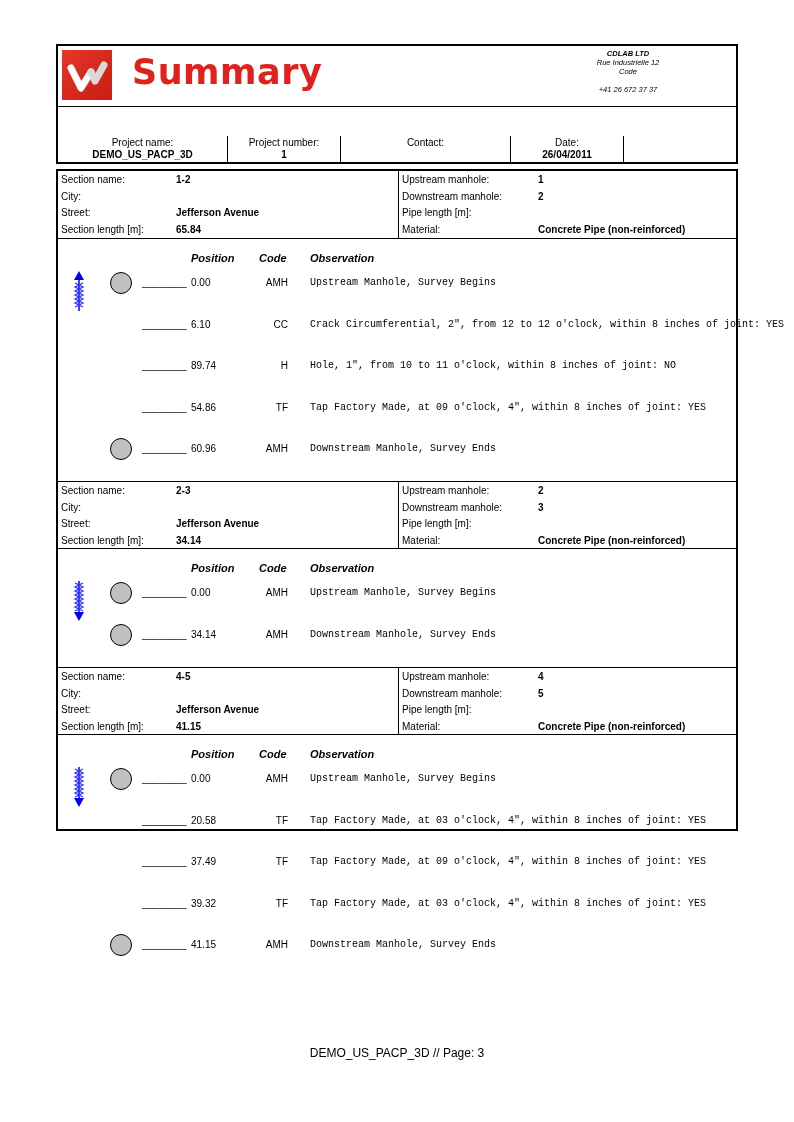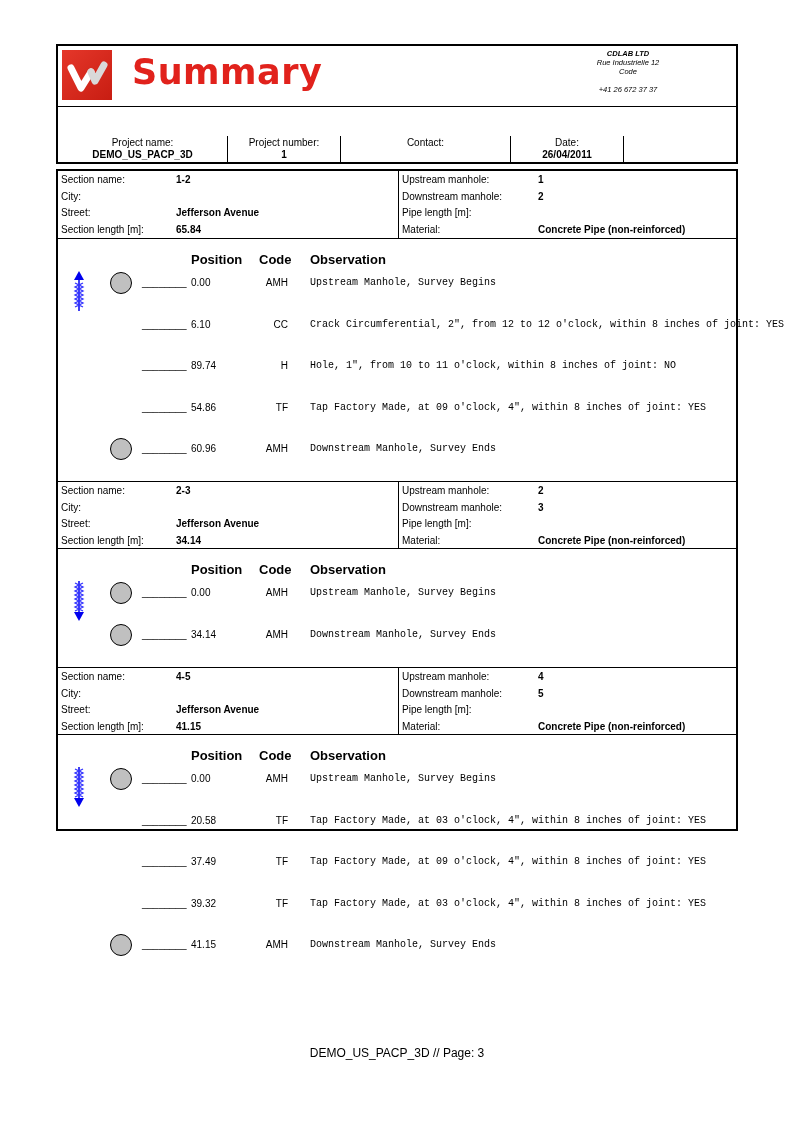--- a/index.html
+++ b/index.html
@@ -31,21 +31,21 @@
   .sec-info .divider { position: absolute; left: 340px; top: 0; width: 1px; height: 100%; background: #000; }
   .info-line { position: absolute; height: 17px; line-height: 17px; font-size: 10px; white-space: nowrap; }
   .info-line .lbl { position: absolute; left: 0; }
   .info-line .val { position: absolute; font-weight: bold; }
   .info-left { left: 3px; }
   .info-left .val { left: 115px; }
   .info-right { left: 344px; }
   .info-right .val { left: 136px; }
 
   .obs-area { position: absolute; left: 0; width: 678px; }
-  .obs-head { position: absolute; font-weight: bold; font-size: 13px; }
+  .obs-head { position: absolute; font-weight: bold; font-size: 11px; font-style: italic; }
   .obs-row { position: absolute; left: 0; width: 678px; height: 22px; font-size: 10px; }
   .obs-row .manhole { position: absolute; left: 52px; top: -5px; width: 22px; height: 22px; border-radius: 50%; background: #c0c0c0; border: 1.5px solid #000; }
   .obs-row .leader { position: absolute; left: 84px; top: 0; }
   .obs-row .pos { position: absolute; left: 133px; top: 0; }
   .obs-row .code { position: absolute; left: 200px; width: 30px; text-align: right; top: 0; }
   .obs-row .desc { position: absolute; left: 252px; top: 0; white-space: nowrap; font-family: Liberation Mono, monospace; }
 
   .flow-icon { position: absolute; left: 14px; width: 14px; height: 40px; }
   .flow-icon svg { width: 14px; height: 40px; display: block; }
 

